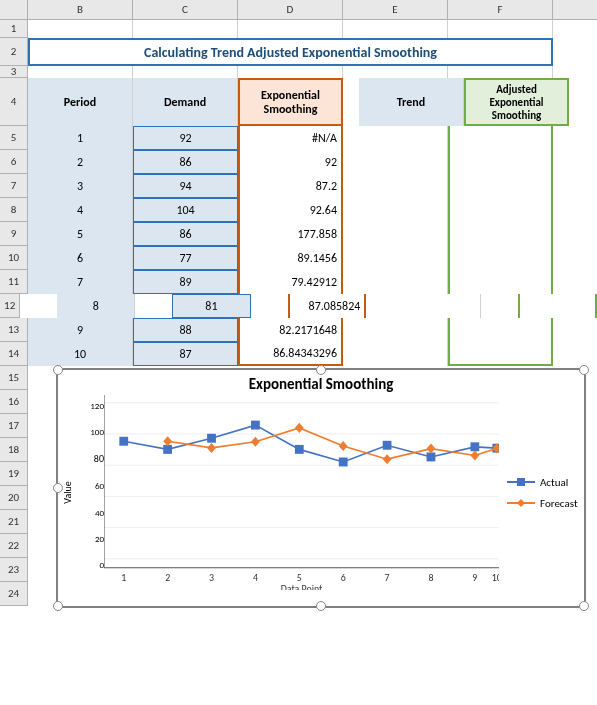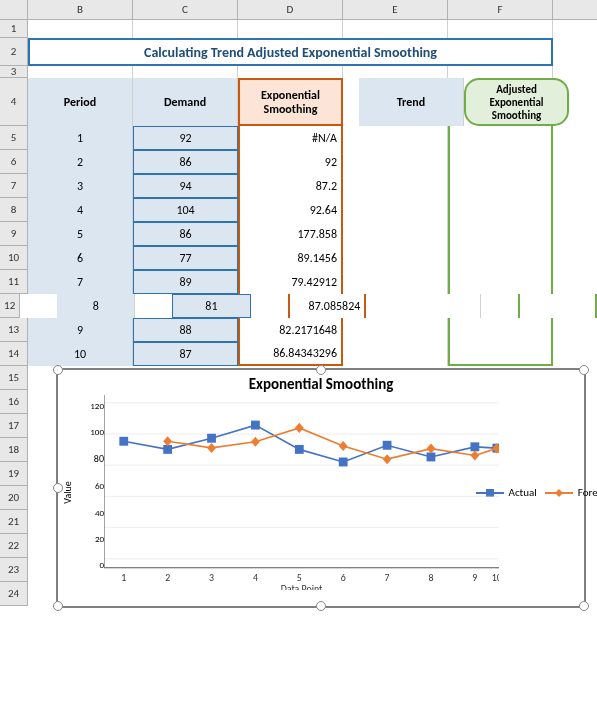--- a/index.html
+++ b/index.html
@@ -86,21 +86,21 @@
       text-align: center;
       font-weight: bold;
       font-size: 15px;
       padding: 5px 0 2px 0;
       color: #000;
     }
 
     .chart-legend {
       width: 85px;
       display: flex;
-      flex-direction: row;
+      flex-direction: column;
       justify-content: center;
       padding-left: 8px;
       gap: 8px;
     }
 
     .legend-item {
       display: flex;
       align-items: center;
       gap: 5px;
       font-size: 11px;
@@ -154,21 +154,21 @@
     <div class="cell" style="width:105px; height:12px;"></div>
     <div class="cell" style="width:105px; height:12px;"></div>
   </div>
 
   <div style="display:flex;">
     <div class="row-num" style="height:48px; width:28px;">4</div>
     <div class="cell header-period" style="width:105px; height:48px;">Period</div>
     <div class="cell header-demand" style="width:105px; height:48px;text-align:right;">Demand</div>
     <div class="cell header-exp" style="width:105px; height:48px; font-size:12px;">Exponential Smoothing</div>
     <div class="cell header-trend" style="width:105px; height:48px;">Trend</div>
-    <div class="cell header-adj" style="width:105px; height:48px; font-size:11px; text-align:center;border-radius:15px;">Adjusted Exponential Smoothing</div>
+    <div class="cell header-adj" style="width:105px; height:48px; font-size:11px; text-align:center;">Adjusted Exponential Smoothing</div>
   </div>
 
   <div style="display:flex;">
     <div class="row-num" style="height:24px; width:28px;">5</div>
     <div class="cell data-cell-period" style="width:105px; height:24px;">1</div>
     <div class="cell data-cell-demand" style="width:105px; height:24px;">92</div>
     <div class="cell data-cell-exp na-cell" style="width:105px; height:24px;">#N/A</div>
     <div class="cell data-cell-trend" style="width:105px; height:24px;"></div>
     <div class="cell data-cell-adj" style="width:105px; height:24px;"></div>
   </div>

